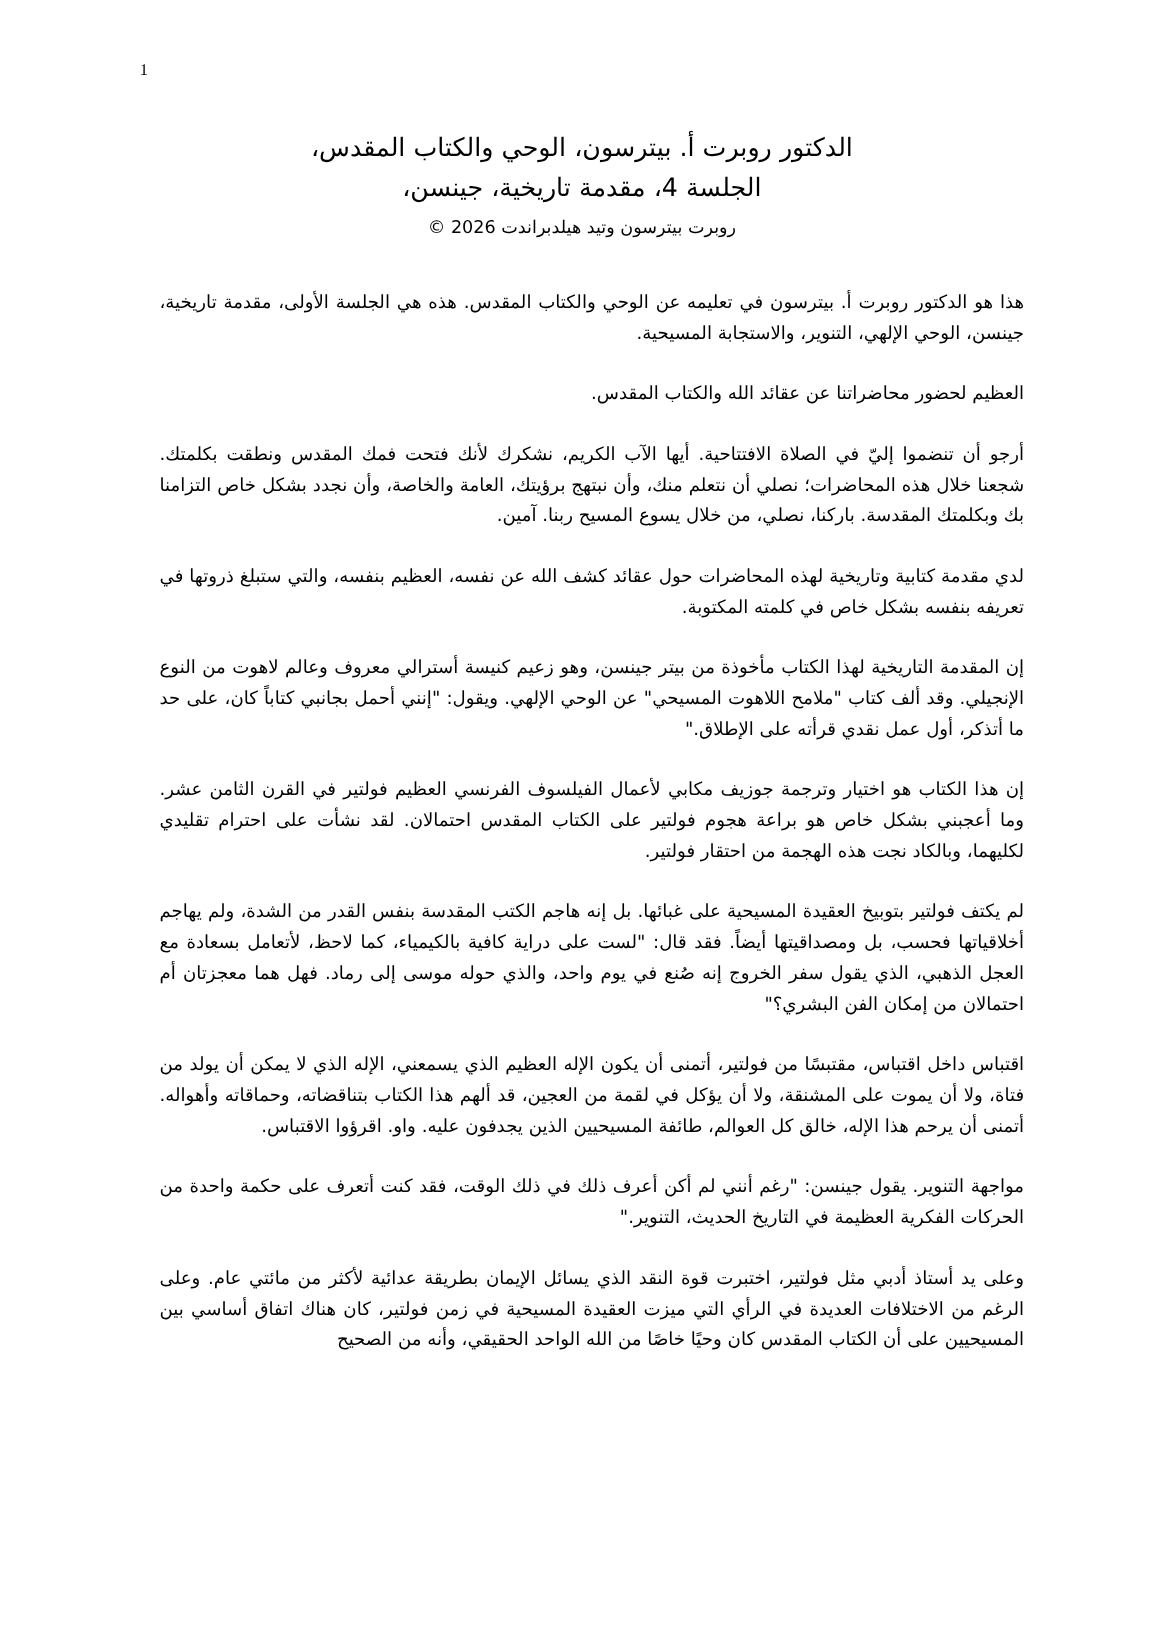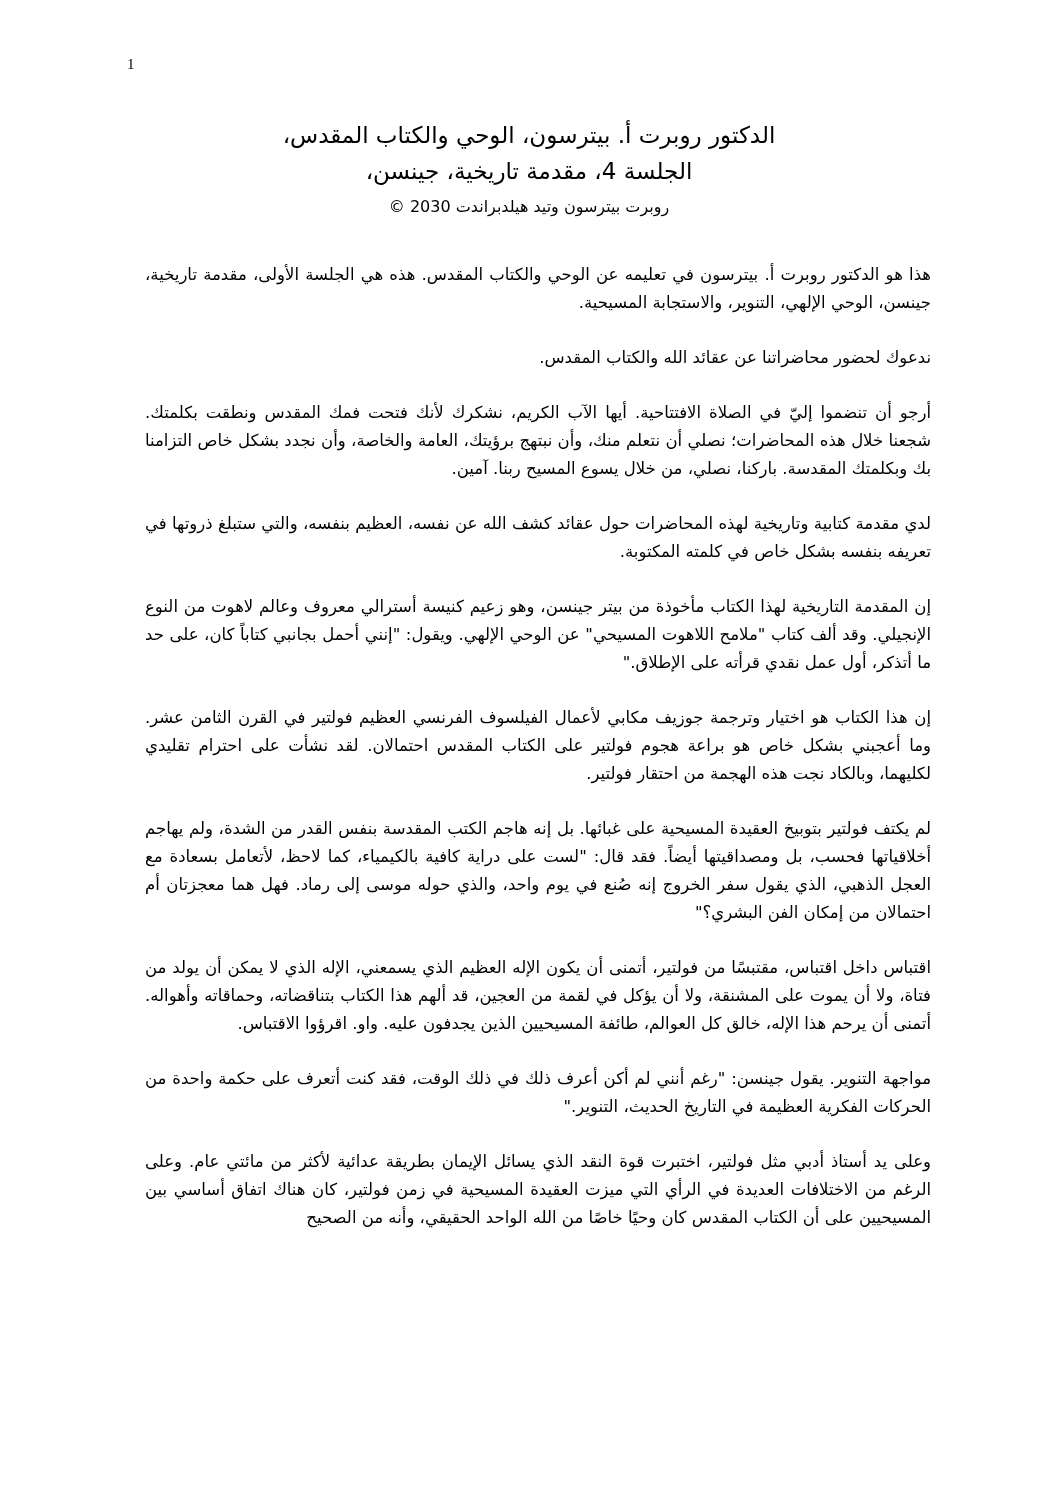--- a/index.html
+++ b/index.html
@@ -61,25 +61,25 @@
 
   <div class="page-number">1</div>
 
   <div class="content" dir="rtl">
 
     <h1 class="doc-title">
       <span class="title-line">الدكتور روبرت أ. بيترسون، الوحي والكتاب المقدس،</span>
       <span class="title-line">الجلسة 4، مقدمة تاريخية، جينسن،</span>
     </h1>
 
-    <div class="copyright">روبرت بيترسون وتيد هيلدبراندت 2030 ©</div>
+    <div class="copyright">روبرت بيترسون وتيد هيلدبراندت 2026 ©</div>
 
     <div class="body-text">
       <p class="para">هذا هو الدكتور روبرت أ. بيترسون في تعليمه عن الوحي والكتاب المقدس. هذه هي الجلسة الأولى، مقدمة تاريخية، جينسن، الوحي الإلهي، التنوير، والاستجابة المسيحية.</p>
-      <p class="para">ندعوك لحضور محاضراتنا عن عقائد الله والكتاب المقدس.</p>
+      <p class="para">العظيم لحضور محاضراتنا عن عقائد الله والكتاب المقدس.</p>
       <p class="para">أرجو أن تنضموا إليّ في الصلاة الافتتاحية. أيها الآب الكريم، نشكرك لأنك فتحت فمك المقدس ونطقت بكلمتك. شجعنا خلال هذه المحاضرات؛ نصلي أن نتعلم منك، وأن نبتهج برؤيتك، العامة والخاصة، وأن نجدد بشكل خاص التزامنا بك وبكلمتك المقدسة. باركنا، نصلي، من خلال يسوع المسيح ربنا. آمين.</p>
       <p class="para">لدي مقدمة كتابية وتاريخية لهذه المحاضرات حول عقائد كشف الله عن نفسه، العظيم بنفسه، والتي ستبلغ ذروتها في تعريفه بنفسه بشكل خاص في كلمته المكتوبة.</p>
       <p class="para">إن المقدمة التاريخية لهذا الكتاب مأخوذة من بيتر جينسن، وهو زعيم كنيسة أسترالي معروف وعالم لاهوت من النوع الإنجيلي. وقد ألف كتاب "ملامح اللاهوت المسيحي" عن الوحي الإلهي. ويقول: "إنني أحمل بجانبي كتاباً كان، على حد ما أتذكر، أول عمل نقدي قرأته على الإطلاق."</p>
       <p class="para">إن هذا الكتاب هو اختيار وترجمة جوزيف مكابي لأعمال الفيلسوف الفرنسي العظيم فولتير في القرن الثامن عشر. وما أعجبني بشكل خاص هو براعة هجوم فولتير على الكتاب المقدس احتمالان. لقد نشأت على احترام تقليدي لكليهما، وبالكاد نجت هذه الهجمة من احتقار فولتير.</p>
       <p class="para">لم يكتف فولتير بتوبيخ العقيدة المسيحية على غبائها. بل إنه هاجم الكتب المقدسة بنفس القدر من الشدة، ولم يهاجم أخلاقياتها فحسب، بل ومصداقيتها أيضاً. فقد قال: "لست على دراية كافية بالكيمياء، كما لاحظ، لأتعامل بسعادة مع العجل الذهبي، الذي يقول سفر الخروج إنه صُنع في يوم واحد، والذي حوله موسى إلى رماد. فهل هما معجزتان أم احتمالان من إمكان الفن البشري؟"</p>
       <p class="para">اقتباس داخل اقتباس، مقتبسًا من فولتير، أتمنى أن يكون الإله العظيم الذي يسمعني، الإله الذي لا يمكن أن يولد من فتاة، ولا أن يموت على المشنقة، ولا أن يؤكل في لقمة من العجين، قد ألهم هذا الكتاب بتناقضاته، وحماقاته وأهواله. أتمنى أن يرحم هذا الإله، خالق كل العوالم، طائفة المسيحيين الذين يجدفون عليه. واو. اقرؤوا الاقتباس.</p>
       <p class="para">مواجهة التنوير. يقول جينسن: "رغم أنني لم أكن أعرف ذلك في ذلك الوقت، فقد كنت أتعرف على حكمة واحدة من الحركات الفكرية العظيمة في التاريخ الحديث، التنوير."</p>
       <p class="para">وعلى يد أستاذ أدبي مثل فولتير، اختبرت قوة النقد الذي يسائل الإيمان بطريقة عدائية لأكثر من مائتي عام. وعلى الرغم من الاختلافات العديدة في الرأي التي ميزت العقيدة المسيحية في زمن فولتير، كان هناك اتفاق أساسي بين المسيحيين على أن الكتاب المقدس كان وحيًا خاصًا من الله الواحد الحقيقي، وأنه من الصحيح</p>
     </div>
 

